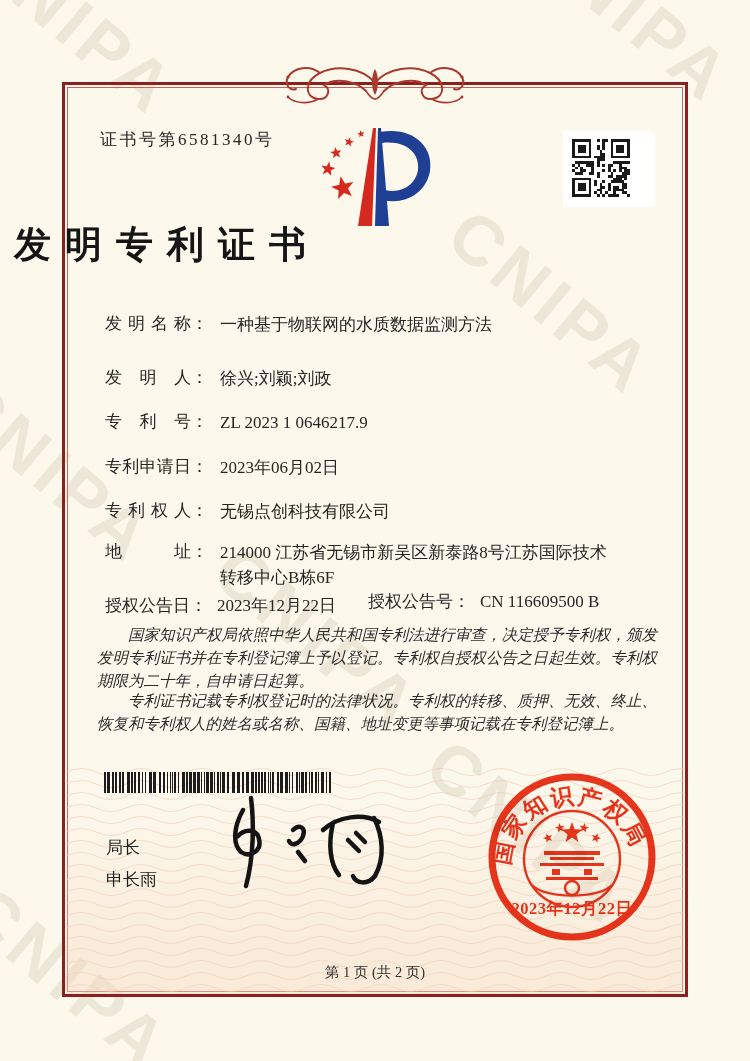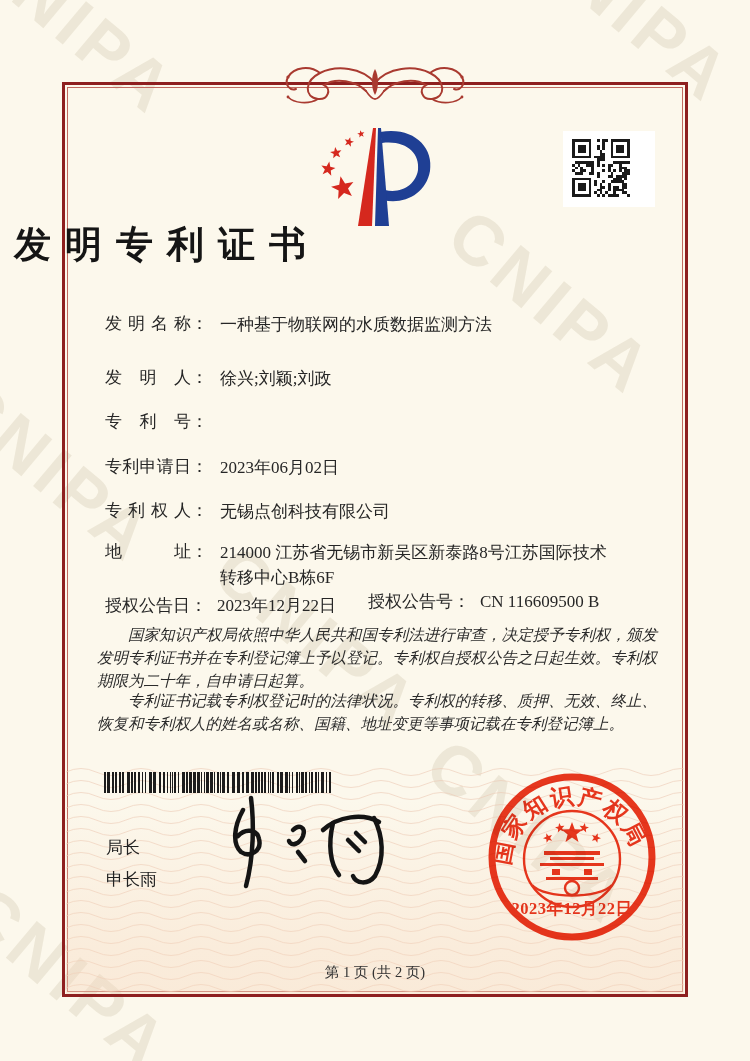--- a/index.html
+++ b/index.html
@@ -74,20 +74,21 @@
         <path d="M108,34 C112,40 115,42 117,42" stroke-width="1.6"></path>
         <circle cx="30" cy="20" r="1.6" fill="#a93a30" stroke="none"></circle>
         <circle cx="30" cy="40" r="1.4" fill="#a93a30" stroke="none"></circle>
       </g>
     </defs>
     <use href="#fh"></use>
     <use href="#fh" transform="translate(234,0) scale(-1,1)"></use>
     <path d="M117,12 C113,19 113,31 117,38 C121,31 121,19 117,12 Z" fill="#a93a30"></path>
   </svg>
 
+  <div class="cert-no">证书号第6581340号</div>
 
   <svg class="logo" viewBox="0 0 125 104" aria-hidden="true">
     <defs>
       <polygon id="star" points="0,-1 0.247,-0.34 0.951,-0.309 0.399,0.13 0.588,0.809 0,0.42 -0.588,0.809 -0.399,0.13 -0.951,-0.309 -0.247,-0.34"></polygon>
     </defs>
     <path d="M68,6 C100,0 122,20 118,45 C114,68 92,79 71,74 L73,64 C90,68 104,58 106,44 C108,27 94,14 70,17 Z" fill="#1f3f94"></path>
     <path d="M61,2 L64,2 L60,100 L46,100 Z" fill="#d5281e"></path>
     <path d="M66,2 L69,2 L77,100 L63,100 Z" fill="#1f3f94"></path>
     <use href="#star" fill="#d5281e" transform="translate(31,62) scale(12) rotate(-12)"></use>
     <use href="#star" fill="#d5281e" transform="translate(16,43) scale(7.5) rotate(10)"></use>
@@ -237,20 +238,21 @@
     <span class="fvalue">一种基于物联网的水质数据监测方法</span>
   </div>
   <div class="row" style="top:366px">
     <span class="flabel">发明人</span>
       <span>：</span>
     <span class="fvalue">徐兴;刘颖;刘政</span>
   </div>
   <div class="row" style="top:410px">
     <span class="flabel">专利号</span>
       <span>：</span>
+    <span class="fvalue">ZL 2023 1 0646217.9</span>
   </div>
   <div class="row" style="top:455px">
     <span class="flabel">专利申请日</span>
       <span>：</span>
     <span class="fvalue">2023年06月02日</span>
   </div>
   <div class="row" style="top:499px">
     <span class="flabel">专利权人</span>
       <span>：</span>
     <span class="fvalue">无锡点创科技有限公司</span>

